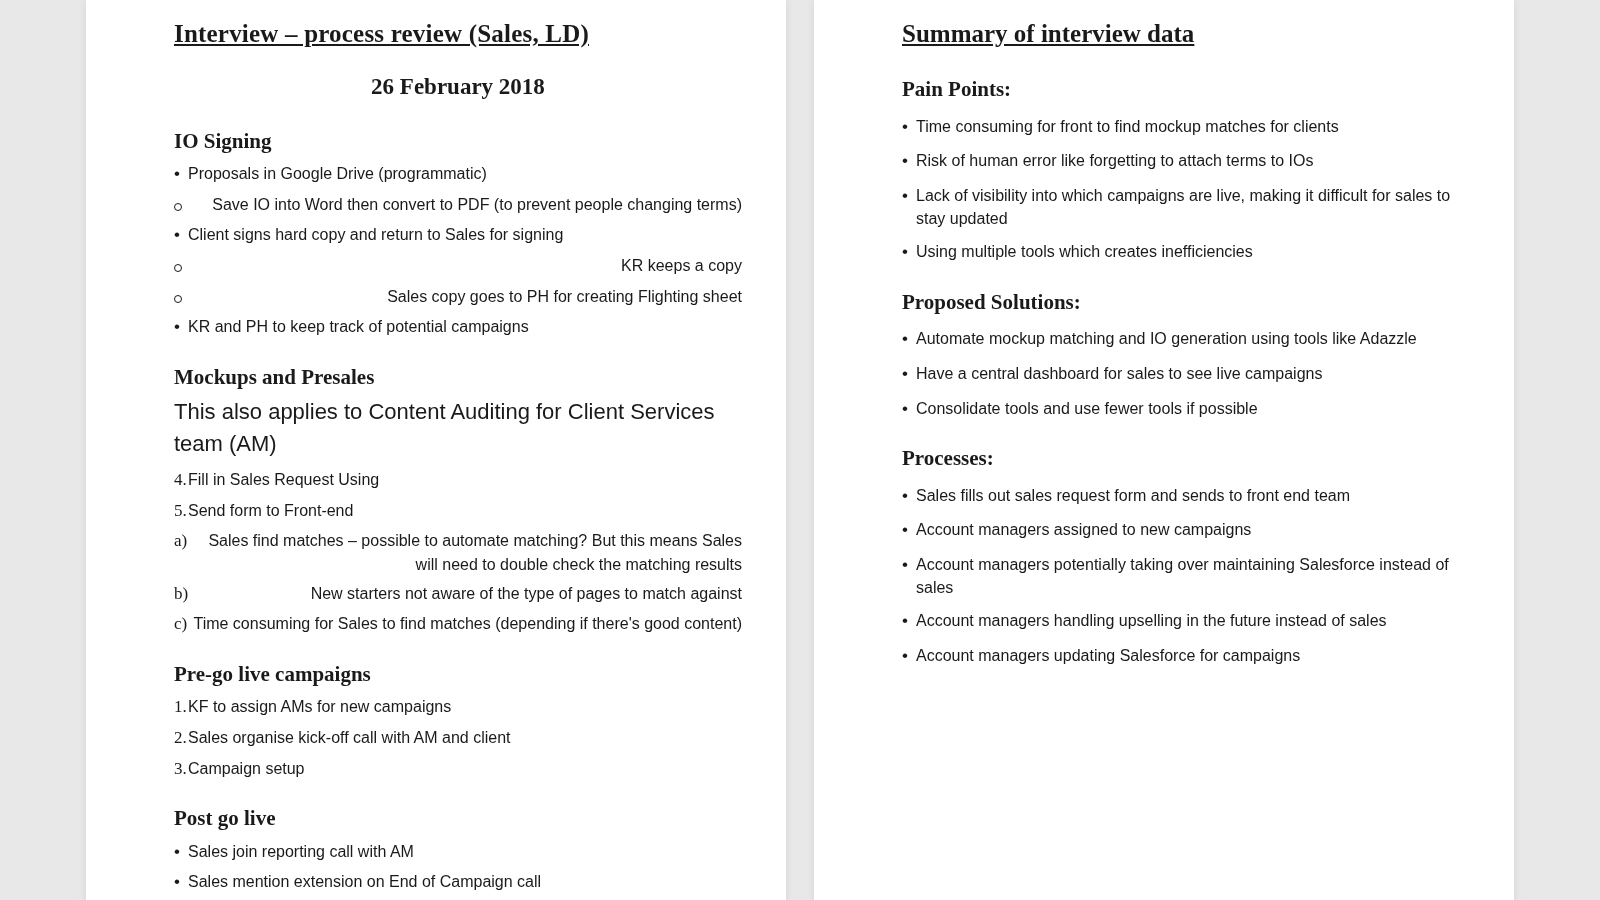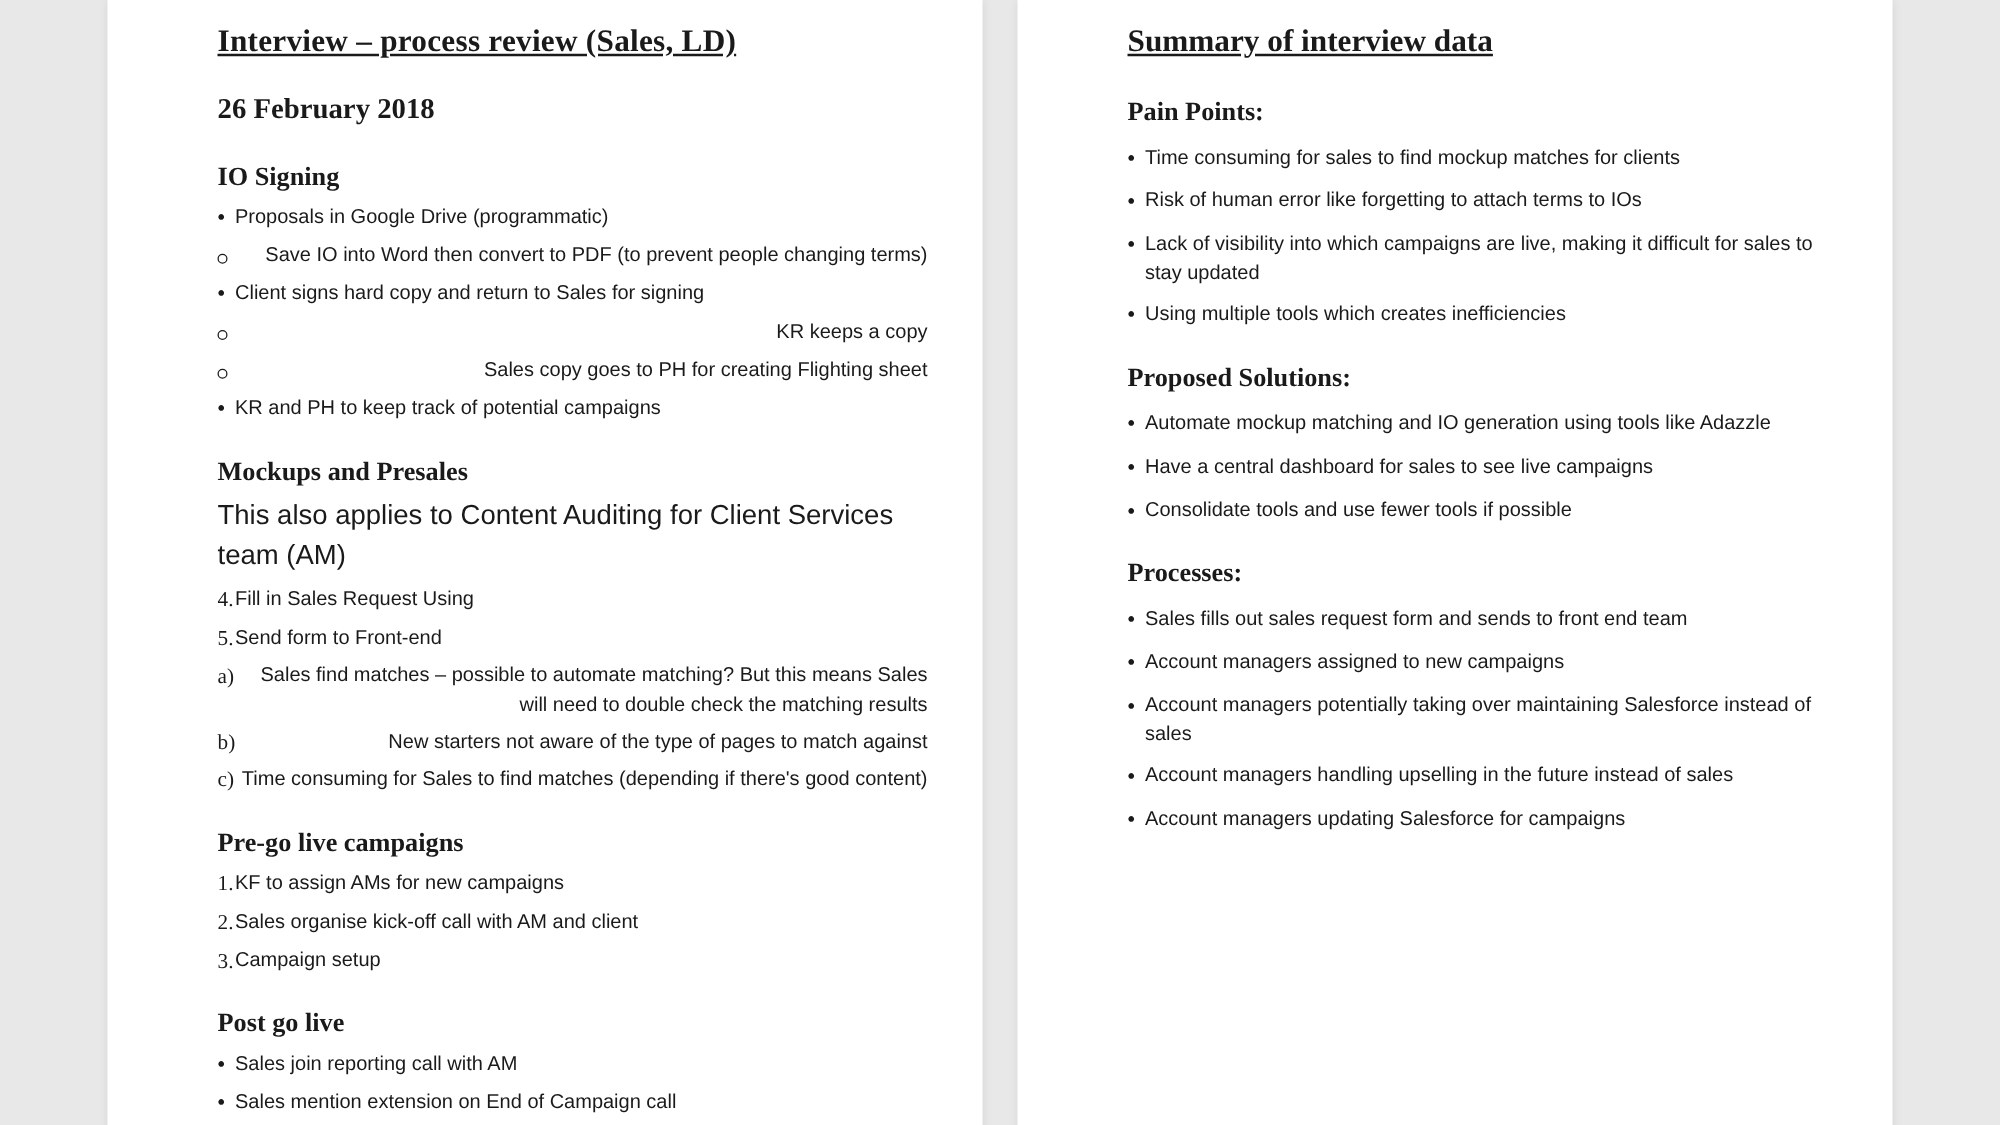--- a/index.html
+++ b/index.html
@@ -31,20 +31,21 @@
     font-size: 25px;
     text-decoration: underline;
     margin: 6px 0 18px 0;
     letter-spacing: 0.2px;
   }
   h2.date {
     font-family: Georgia, serif;
     font-weight: 700;
     font-size: 23px;
     margin: 0 0 14px 0;
+    text-align: center;
   }
   h3.section {
     font-family: Georgia, serif;
     font-weight: 700;
     font-size: 21px;
     margin: 22px 0 4px 0;
   }
   .sub-h {
     font-family: Georgia, serif;
     font-weight: 700;
@@ -214,21 +215,21 @@
     </ul>
   </div>
 
   <div class="page">
     <h1 class="right-title">Summary of interview data</h1>
 
     <h3 class="sub-h">Pain Points:</h3>
     <ul class="spaced">
       <li>
           <span class="mark"></span>
-          <span class="txt">Time consuming for sales to find mockup matches for clients</span>
+          <span class="txt">Time consuming for front to find mockup matches for clients</span>
         </li>
       <li>
           <span class="mark"></span>
           <span class="txt">Risk of human error like forgetting to attach terms to IOs</span>
         </li>
       <li>
           <span class="mark"></span>
           <span class="txt">Lack of visibility into which campaigns are live, making it difficult for sales to stay updated</span>
         </li>
       <li>

